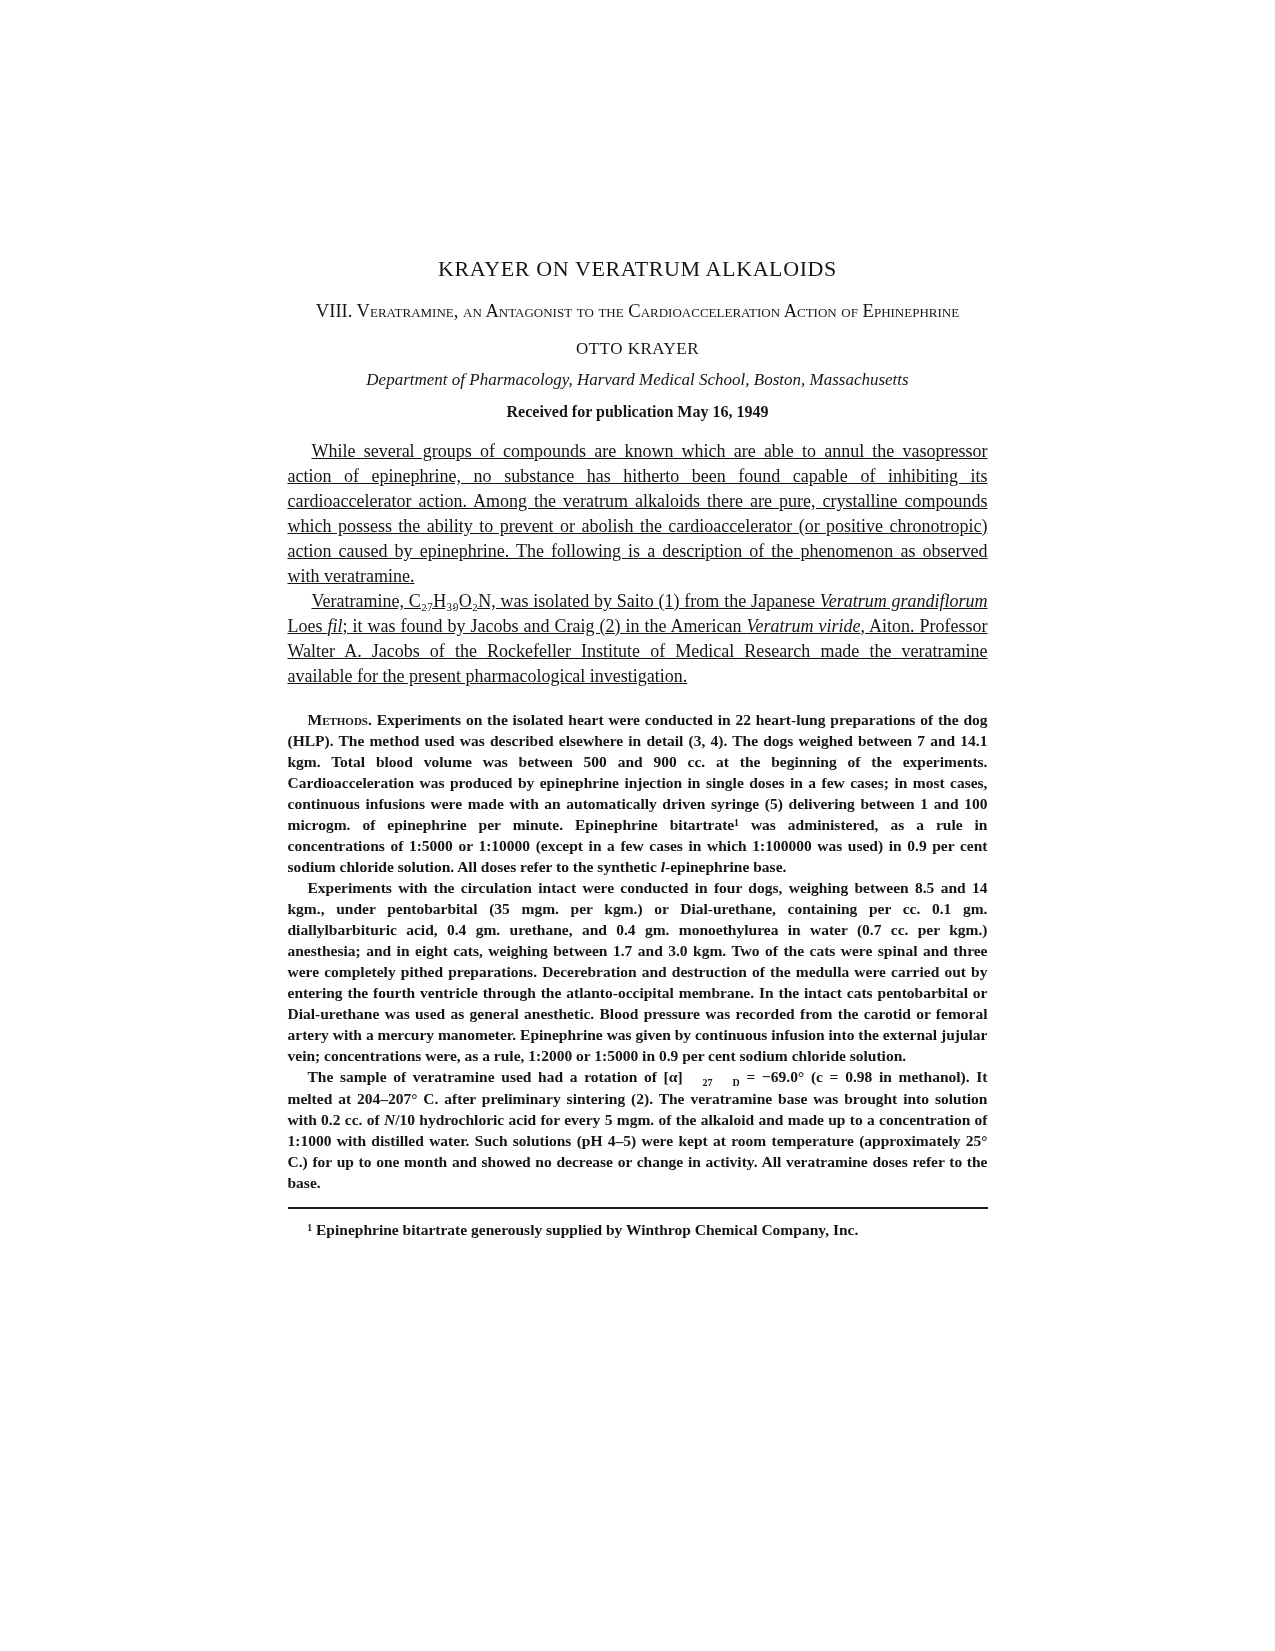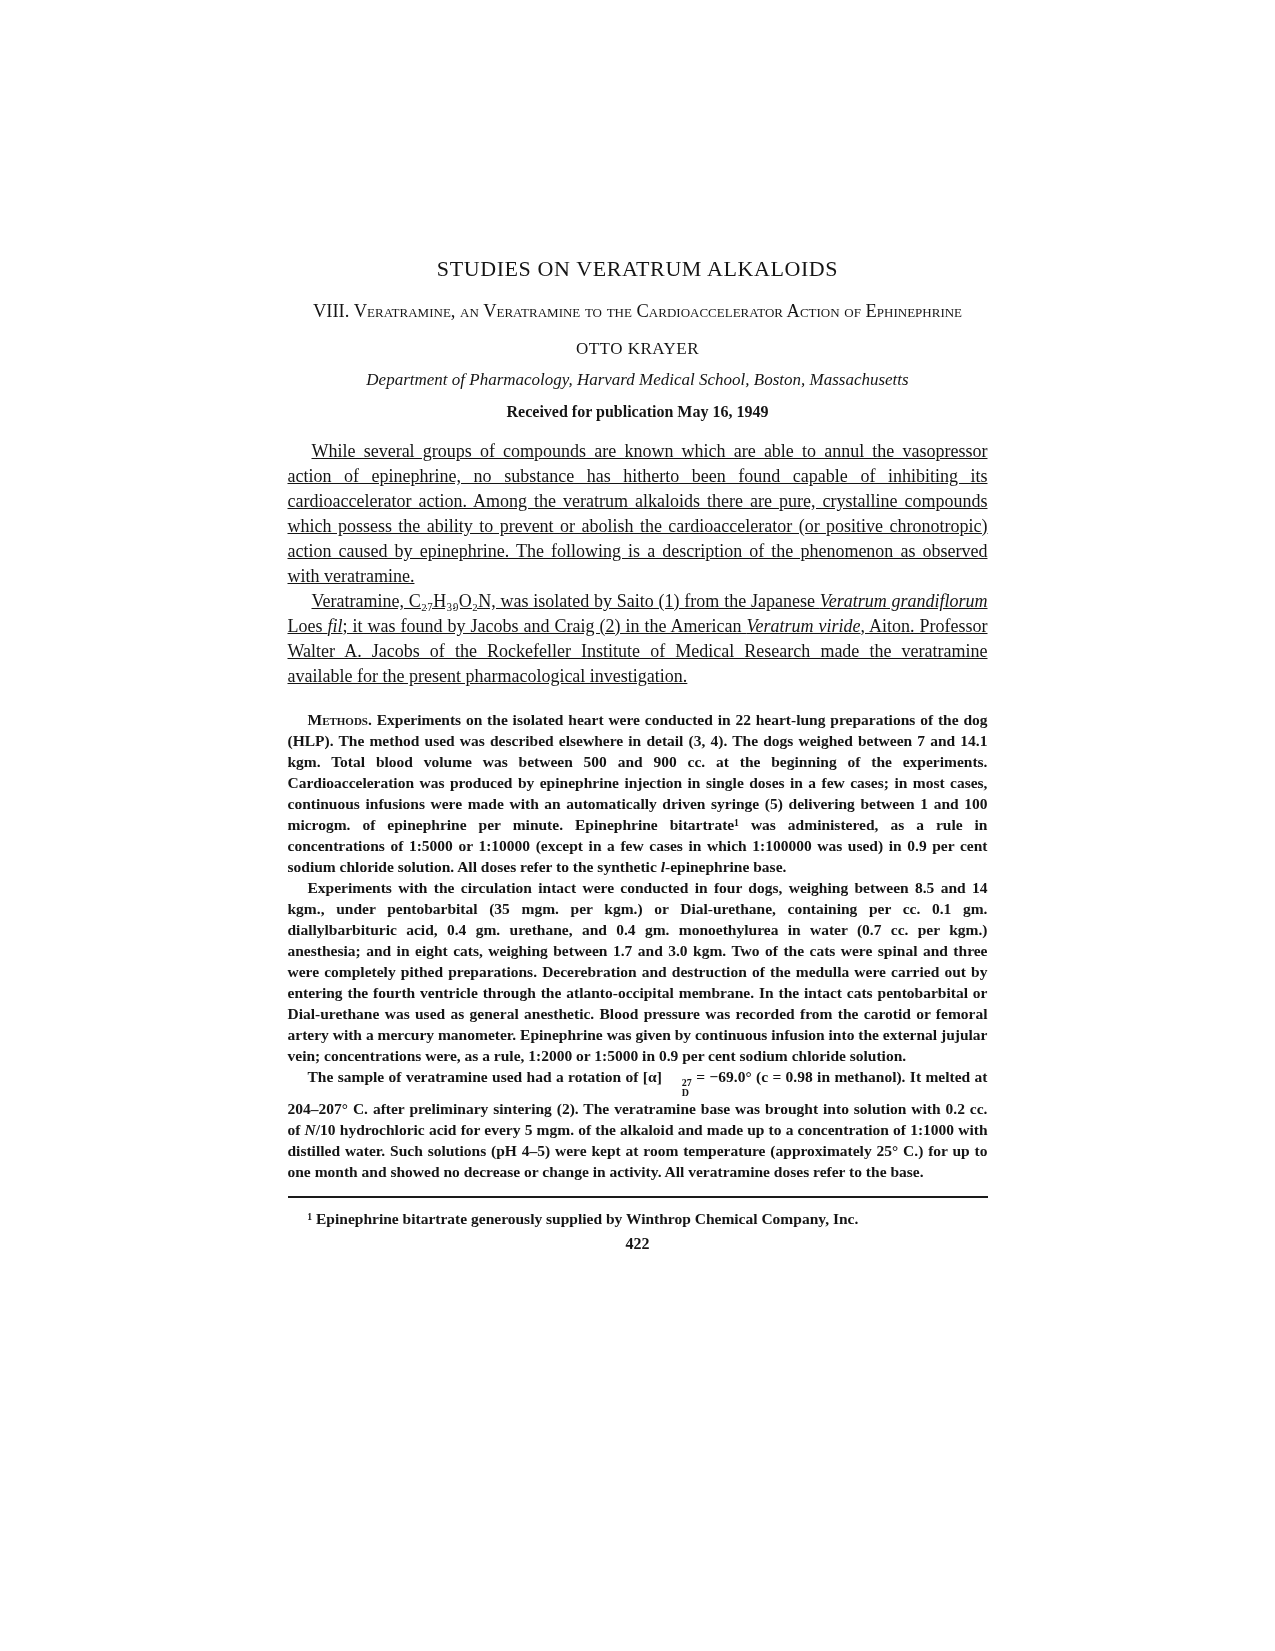--- a/index.html
+++ b/index.html
@@ -71,21 +71,21 @@
     text-indent: 20px;
     margin: 0;
     font-weight: 600;
   }
   .smallcaps {
     font-variant: small-caps;
     margin-top: 36px;
   }
   .stack {
     display: inline-flex;
-    flex-direction: column;
+    flex-direction: row;
     align-items: flex-start;
     vertical-align: -4px;
     line-height: 1;
   }
   .stack .ss-sup,
   .stack .ss-sub {
     display: block;
     font-size: 10px;
     line-height: 10px;
   }
@@ -109,23 +109,23 @@
     font-size: 16px;
     font-weight: 700;
     margin: 0;
   }
 </style>
 </head>
 <body>
 
 <div class="page">
 
-  <h1 class="title">STUDIES ON VERATRUM ALKALOIDS</h1>
+  <h1 class="title">KRAYER ON VERATRUM ALKALOIDS</h1>
 
-  <h2 class="subtitle">VIII. Veratramine, an Veratramine to the Cardioaccelerator Action of Ephinephrine</h2>
+  <h2 class="subtitle">VIII. Veratramine, an Antagonist to the Cardioacceleration Action of Ephinephrine</h2>
 
   <div class="author">OTTO KRAYER</div>
 
   <div class="affiliation">Department of Pharmacology, Harvard Medical School, Boston, Massachusetts</div>
 
   <div class="received">Received for publication May 16, 1949</div>
 
   <p class="body-para">While several groups of compounds are known which are able to annul the vasopressor action of epinephrine, no substance has hitherto been found capable of inhibiting its cardioaccelerator action. Among the veratrum alkaloids there are pure, crystalline compounds which possess the ability to prevent or abolish the cardioaccelerator (or positive chronotropic) action caused by epinephrine. The following is a description of the phenomenon as observed with veratramine.</p>
 
   <p class="body-para"><span>Veratramine, C₂₇H₃₉O₂N, was isolated by Saito (1) from the Japanese </span><i>Veratrum grandiflorum</i><span> Loes </span><i>fil</i><span>; it was found by Jacobs and Craig (2) in the American </span><i>Veratrum viride</i><span>, Aiton. Professor Walter A. Jacobs of the Rockefeller Institute of Medical Research made the veratramine available for the present pharmacological investigation.</span></p>
@@ -141,15 +141,14 @@
           <span class="ss-sup">27</span>
           <span class="ss-sub">D</span>
         </span><span> = −69.0° (c = 0.98 in methanol). It melted at 204–207° C. after preliminary sintering (2). The veratramine base was brought into solution with 0.2 cc. of </span><i>N</i><span>/10 hydrochloric acid for every 5 mgm. of the alkaloid and made up to a concentration of 1:1000 with distilled water. Such solutions (pH 4–5) were kept at room temperature (approximately 25° C.) for up to one month and showed no decrease or change in activity. All veratramine doses refer to the base.</span></p>
 
   </div>
 
   <div class="footnote-rule"></div>
 
   <p class="footnote">¹ Epinephrine bitartrate generously supplied by Winthrop Chemical Company, Inc.</p>
 
-  <div class="page-number">422</div>
 
 </div>
 
 </body></html>

